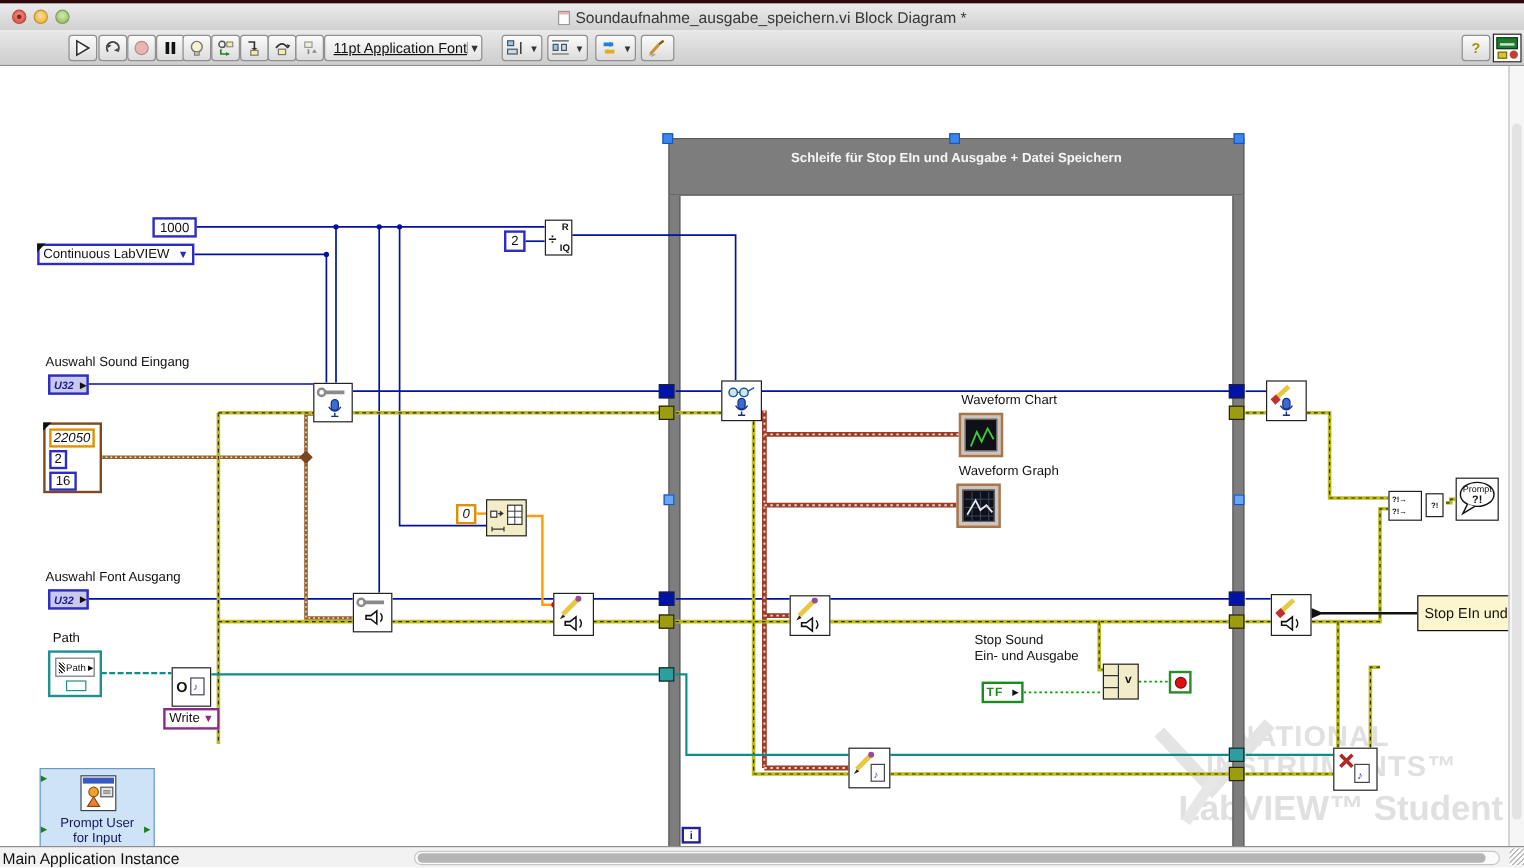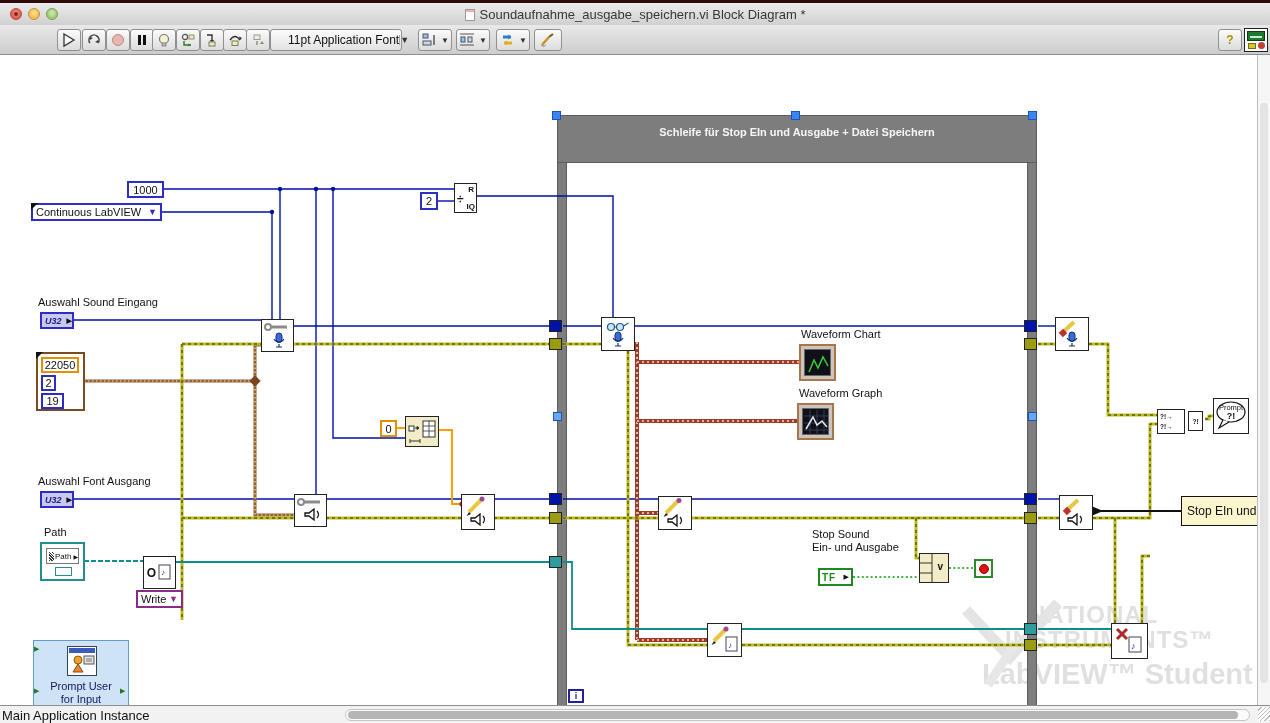--- a/index.html
+++ b/index.html
@@ -18,21 +18,21 @@
   #title-wrap { position:absolute; left:0; top:4px; width:100%; text-align:center; font-size:13px; color:#373737; }
   #title-doc-icon { display:inline-block; width:10px; height:12px; background:#fdfdfd; border:1px solid #999; vertical-align:-2px; margin-right:5px; box-shadow:inset 0 2px 0 #e9b3b3; }
 
   
   #toolbar { position:absolute; left:0; top:25px; width:1270px; height:30px;
     background:linear-gradient(#e9e9e9,#cdcdcd); border-bottom:1px solid #8e8e8e; }
   .tbtn { position:absolute; top:4px; height:22px; width:24px; border:1px solid #909090; border-radius:3px;
     background:linear-gradient(#fbfbfb,#dcdcdc); display:flex; align-items:center; justify-content:center; font-size:12px; }
   #font-box { position:absolute; left:270px; top:4px; width:132px; height:22px; border:1px solid #909090; border-radius:3px;
     background:linear-gradient(#fbfbfb,#e2e2e2); font-size:12px; color:#111; display:flex; align-items:center; }
-  #font-box .fname { padding-left:17px; flex:1; white-space:nowrap; }
+  #font-box .fname { padding-left:7px; flex:1; white-space:nowrap;text-decoration:underline; }
   #font-box .fdrop { width:18px; border-left:1px solid #aaa; text-align:center; color:#333; font-size:9px; }
   .ddarrow { font-size:8px; color:#333; margin-left:2px; }
   #help-btn { left:1218px; font-weight:bold; color:#a59400; }
   #vi-icon-btn { position:absolute; left:1244px; top:3px; width:24px; height:24px; border:1px solid #222; background:#fff; }
   #vi-icon-btn .scr { position:absolute; left:2px; top:2px; width:18px; height:10px; background:#1d7a2e; border:1px solid #0d3d14; }
   #vi-icon-btn .scr::after{ content:""; position:absolute; left:2px; top:4px; width:12px; height:2px; background:#cfe8cf; }
   #vi-icon-btn .blob1 { position:absolute; left:3px; bottom:2px; width:8px; height:6px; background:#d8c430; border:1px solid #7c6c10; }
   #vi-icon-btn .blob2 { position:absolute; right:2px; bottom:2px; width:7px; height:7px; background:#c04038; border-radius:50%; }
 
   
@@ -72,21 +72,21 @@
 
   
   .node { position:absolute; background:#fff; border:1px solid #222; z-index:4;
     display:flex; align-items:center; justify-content:center; }
   .beige { background:#f2ecc8; }
   .lbl { position:absolute; font-size:11px; color:#111; white-space:nowrap; z-index:4; }
 
   
   .konst { position:absolute; background:#fff; border:2px solid #2d2dc4; color:#111; font-size:11px;
     display:flex; align-items:center; justify-content:center; z-index:4; }
-  .konst.orange { border-color:#e09000; }
+  .konst.orange { border-color:#e09000;font-style:italic; }
   .fold { position:absolute; width:0; height:0; border-top:7px solid #111; border-right:7px solid transparent; z-index:5; }
   .u32t { position:absolute; background:#c9c9ef; border:2px solid #2d2dc4; z-index:4; font-size:9px;
     font-weight:bold; font-style:italic; color:#1c1c8a; display:flex; align-items:center; padding-left:3px; }
   .u32t .arr { margin-left:auto; font-size:7px; color:#111; font-style:normal; }
   #enum-const { position:absolute; left:31px; top:203px; width:131px; height:18px; background:#fff;
     border:2px solid #2d2dc4; z-index:4; font-size:11px; color:#111; display:flex; align-items:center; padding:0 3px; }
   #enum-const .arr { margin-left:auto; color:#2d2dc4; font-size:9px; }
   #write-dd { position:absolute; left:136px; top:590px; width:47px; height:18px; background:#fff;
     border:2px solid #8a2a8a; z-index:4; font-size:11px; color:#111; display:flex; align-items:center; padding:0 3px; }
   #write-dd .arr { margin-left:auto; color:#8a2a8a; font-size:9px; }
@@ -404,21 +404,21 @@
   </div>
   <div class="fold" style="left:36px;top:352px"></div>
   <div id="cluster">
     <div class="konst orange" style="left:3px;top:3px;width:38px;height:16px">
         <span>22050</span>
       </div>
     <div class="konst" style="left:3px;top:21px;width:15px;height:16px">
         <span>2</span>
       </div>
     <div class="konst" style="left:3px;top:39px;width:23px;height:16px">
-        <span>19</span>
+        <span>16</span>
       </div>
   </div>
   <div class="lbl" style="left:38px;top:475px">Auswahl Font Ausgang</div>
   <div class="u32t" style="left:40px;top:491px;width:34px;height:17px">
     <span>U32</span>
       <span class="arr">▶</span>
   </div>
   <div class="lbl" style="left:44px;top:526px">Path</div>
   <div id="path-ctl">
     <div class="fld">

